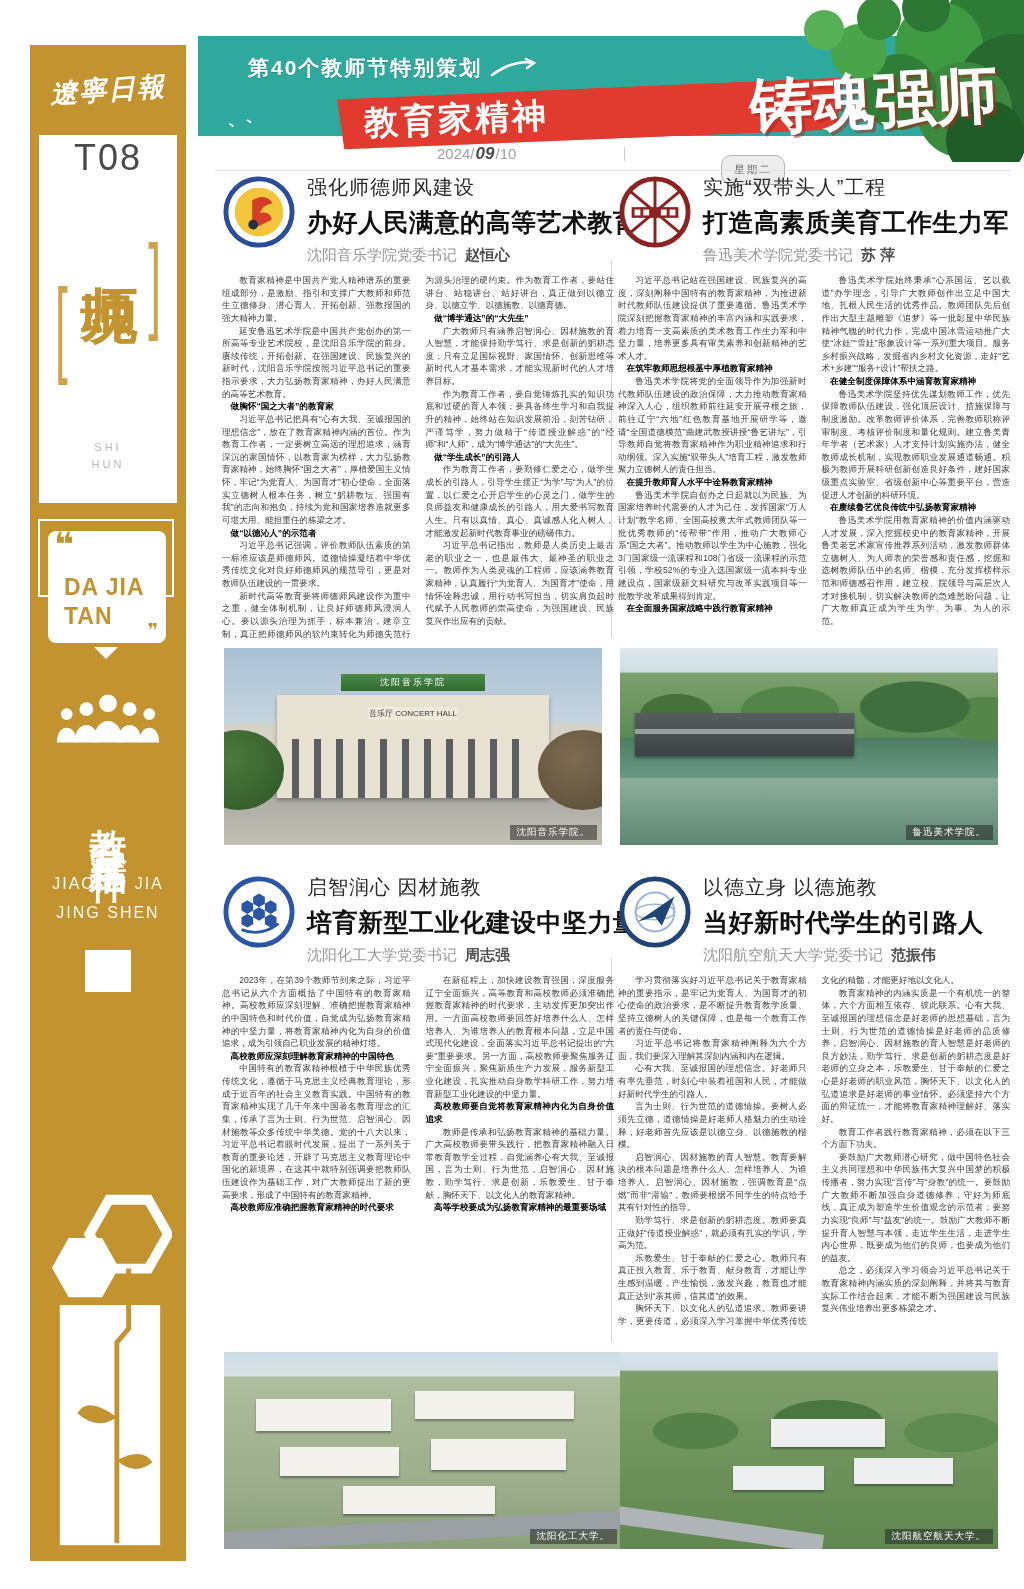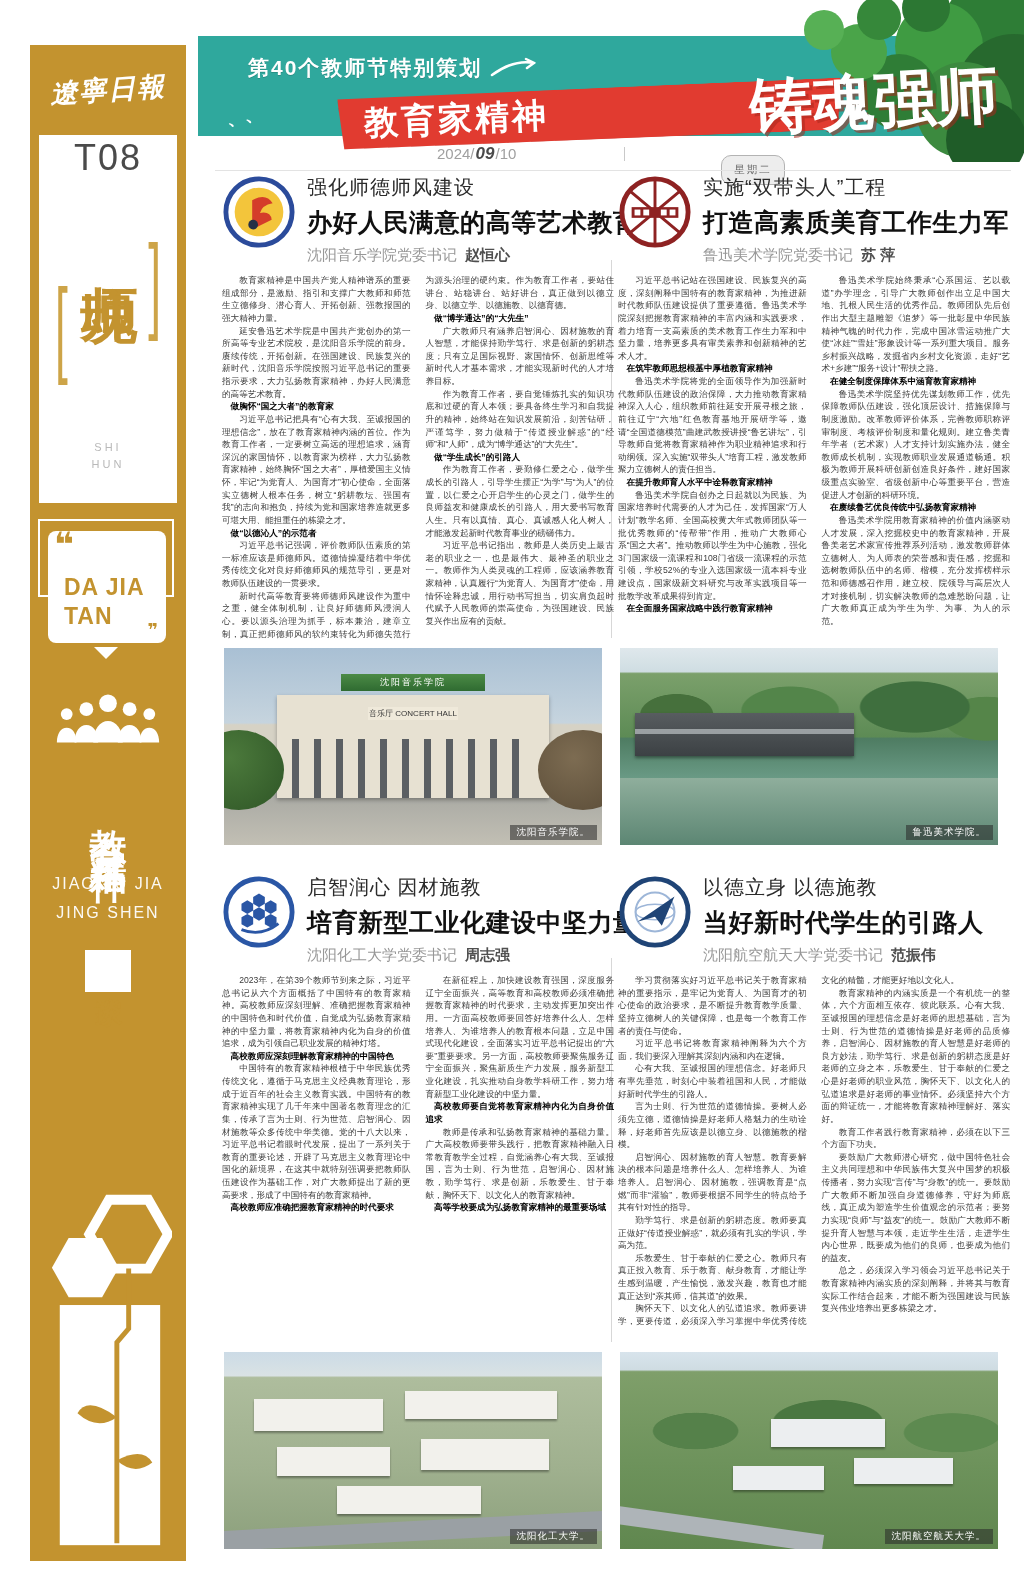--- a/index.html
+++ b/index.html
@@ -99,21 +99,21 @@
   .ph2 .grove{left:0;right:0;top:10%;height:40%;
         background:radial-gradient(60px 34px at 15% 60%,#46703c 60%,transparent 62%),
                    radial-gradient(80px 40px at 45% 55%,#53854a 60%,transparent 62%),
                    radial-gradient(90px 42px at 78% 50%,#3f6f3e 60%,transparent 62%),
                    radial-gradient(70px 36px at 97% 65%,#558549 60%,transparent 62%);}
   .ph2 .bld{left:4%;width:58%;top:33%;height:22%;background:linear-gradient(#585d60,#3c4144);
         box-shadow:0 2px 3px rgba(0,0,0,.4);}
   .ph2 .bld:after{content:"";position:absolute;left:0;top:38%;width:100%;height:10%;background:rgba(220,225,228,.55);}
   .ph2 .water{left:0;right:0;bottom:0;height:34%;background:linear-gradient(#8fae9c,#5c8673);}
   
-  .ph3{background:linear-gradient(#ccdbe6 0%,#d9e2e4 12%,#aebd9d 13%,#9fb08e 60%,#8ca07c 100%);}
+  .ph3{background:linear-gradient(#ccdbe6 0%,#d9e2e4 12%,#aebd9d 13%,#9fb08e 60%,#8ca07c 100%);padding-left:20px;}
   .ph3 .b{background:#f2f1ec;box-shadow:0 2px 2px rgba(0,0,0,.35);}
   .ph3 .road{left:-4%;right:-4%;bottom:4%;height:10%;background:#9aa0a4;transform:rotate(-3deg);}
   
   .ph4{background:linear-gradient(#d8e4ec 0%,#cfdce2 9%,#7f9f6a 10%,#6e935c 55%,#60874f 100%);}
   .ph4 .b{background:#eceef0;box-shadow:0 2px 2px rgba(0,0,0,.35);}
   .ph4 .road{left:-6%;width:60%;bottom:6%;height:9%;background:#aeb4b8;transform:rotate(8deg);}
   .ph4 .grove{left:0;right:0;top:8%;height:46%;
         background:radial-gradient(70px 30px at 20% 70%,#55814a 60%,transparent 62%),
                    radial-gradient(90px 36px at 55% 60%,#4a7741 60%,transparent 62%),
                    radial-gradient(80px 32px at 88% 72%,#5d8a50 60%,transparent 62%);}

